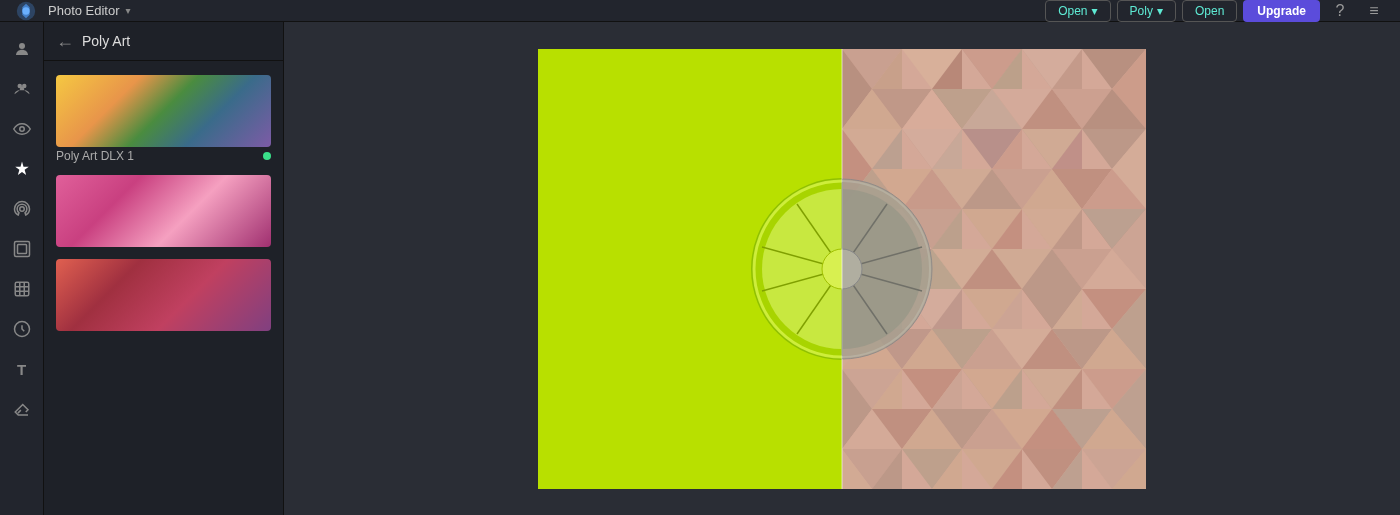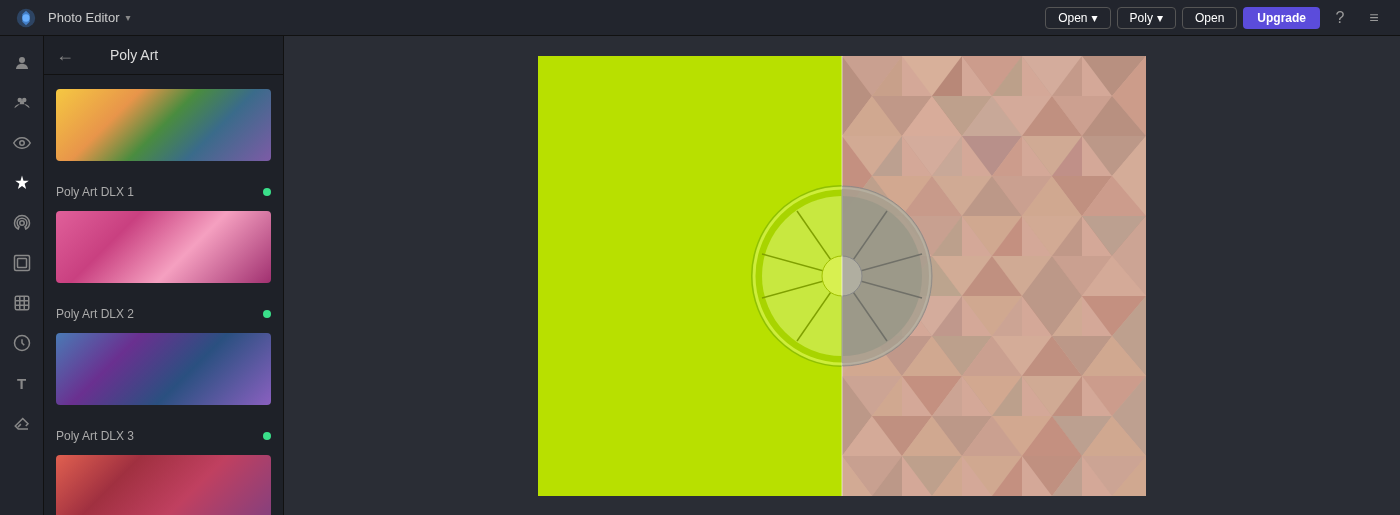--- a/index.html
+++ b/index.html
@@ -9,21 +9,21 @@
       background: #1a1d23;
       font-family: -apple-system, BlinkMacSystemFont, 'Segoe UI', sans-serif;
       color: #ccc;
       overflow: hidden;
       display: flex;
       flex-direction: column;
     }
 
     
     .topbar {
-      height: 36px;
+      height: 22px;
       background: #22252d;
       display: flex;
       align-items: center;
       padding: 0 12px;
       flex-shrink: 0;
       border-bottom: 1px solid #111;
     }
     .topbar-logo {
       width: 28px;
       height: 28px;
@@ -47,21 +47,21 @@
       margin-right: auto;
     }
     .topbar-actions {
       display: flex;
       align-items: center;
       gap: 6px;
     }
     .btn-outline {
       background: transparent;
       border: 1px solid #555;
-      color: #ffffff;
+      color: #5eead4;
       border-radius: 4px;
       padding: 3px 12px;
       font-size: 12px;
       cursor: pointer;
       display: flex;
       align-items: center;
       gap: 4px;
     }
     .btn-upgrade {
       background: #5b4cdb;
@@ -156,37 +156,36 @@
       border: none;
       color: #888;
       font-size: 18px;
       cursor: pointer;
       line-height: 1;
     }
     .panel-title {
       font-size: 14px;
       color: #ddd;
       font-weight: 500;
-      margin-left: 28px;
     }
     .filter-list {
       overflow-y: auto;
       flex: 1;
       padding: 8px 0;
     }
     .filter-list::-webkit-scrollbar { width: 4px; }
     .filter-list::-webkit-scrollbar-track { background: #1e2128; }
     .filter-list::-webkit-scrollbar-thumb { background: #444; border-radius: 2px; }
 
     .filter-item {
       padding: 6px 12px;
       cursor: pointer;
       display: flex;
       flex-direction: column;
-      gap: 24px;
+      gap: 2px;
     }
     .filter-thumb {
       width: 100%;
       height: 72px;
       border-radius: 4px;
       overflow: hidden;
       position: relative;
     }
     .filter-label-row {
       display: flex;
@@ -359,31 +358,20 @@
     <div class="filter-list" id="filter-list-container">
     <div class="filter-item">
           <div class="filter-thumb thumb-1"></div>
           <div class="filter-label-row">
             <span class="filter-label">Poly Art DLX 1</span>
             <div class="filter-dot"></div>
           </div>
         </div>
         <div class="filter-item">
           <div class="filter-thumb thumb-2"></div>
-          <div class="filter-label-row">
-            <span class="filter-label">Poly Art DLX 2</span>
-            <div class="filter-dot"></div>
-          </div>
-        </div>
-        <div class="filter-item">
-          <div class="filter-thumb thumb-3"></div>
-          <div class="filter-label-row">
-            <span class="filter-label">Poly Art DLX 3</span>
-            <div class="filter-dot"></div>
-          </div>
         </div>
         <div class="filter-item">
           <div class="filter-thumb thumb-5"></div>
         </div>
       </div>
   </div>
 
   <div class="canvas-area">
     <div class="preview-container">
 

